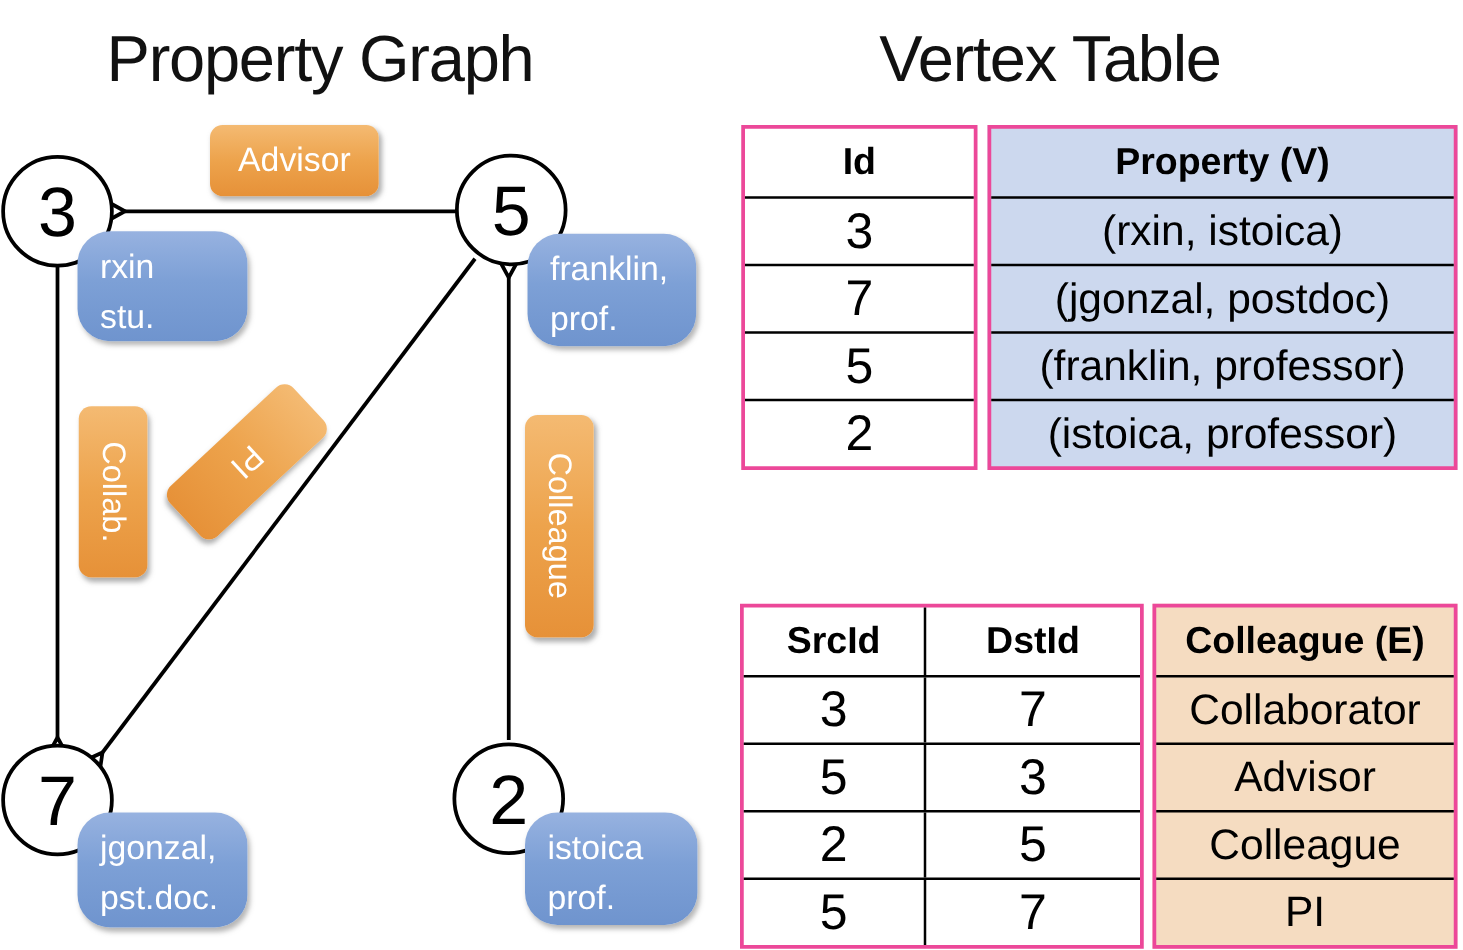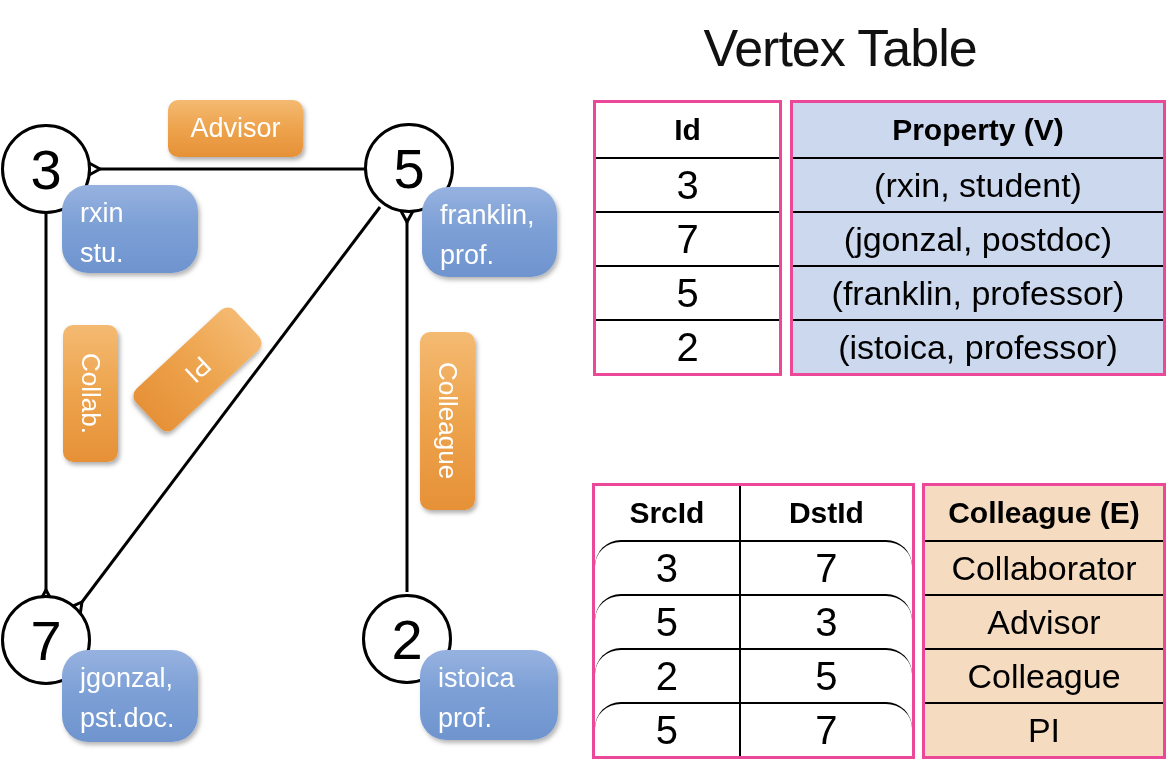--- a/index.html
+++ b/index.html
@@ -41,32 +41,33 @@
     position:absolute; box-sizing:border-box; border:3px solid #ec4899;
     background:#fff; display:grid; grid-template-rows:repeat(5,1fr); z-index:2;
   }
   .trow { display:flex; align-items:center; justify-content:center; }
   .trow + .trow { border-top:2.6px solid #000; }
   .thead { font-weight:bold; font-size:30px; }
   .tnum  { font-size:40px; }
   .ttext { font-size:34px; }
   .bg-vblue  { background:#ccd8ee; }
   .bg-epeach { background:#f5dcc1; }
-  .split { padding:0; align-items:stretch;border-radius:26px; }
+  .split { padding:0; align-items:stretch; }
   .cell-src, .cell-dst {
     display:flex; align-items:center; justify-content:center; height:100%;
   }
   .cell-src { width:46%; border-right:2.6px solid #000; box-sizing:border-box; }
   .cell-dst { width:54%; }
 </style>
 </head>
 <body>
 
 <div class="stage">
 
+  <div class="title" style="left:0;width:512px;top:18px">Property Graph</div>
 
   <svg class="edges" width="585" height="760">
     <defs>
       <marker id="arrow" markerWidth="18" markerHeight="18" refX="4" refY="9" orient="auto" markerUnits="userSpaceOnUse">
         <path d="M15 3 L4 9 L15 15" fill="none" stroke="#000" stroke-width="3" stroke-linecap="round"></path>
       </marker>
     </defs>
     <line x1="366" y1="169" x2="100" y2="169" stroke="#000" stroke-width="3" marker-end="url(#arrow)"></line>
     <line x1="46" y1="213" x2="46" y2="590" stroke="#000" stroke-width="3" marker-end="url(#arrow)"></line>
     <line x1="380" y1="207" x2="82" y2="602" stroke="#000" stroke-width="3" marker-end="url(#arrow)"></line>
@@ -134,21 +135,21 @@
     <div class="trow tnum">
       <span>2</span>
     </div>
   </div>
 
   <div class="tbox bg-vblue" style="left:790px;top:100px;width:376px;height:276px">
     <div class="trow thead">
       <span>Property (V)</span>
     </div>
     <div class="trow ttext">
-      <span>(rxin, student)</span>
+      <span>(rxin, istoica)</span>
     </div>
     <div class="trow ttext">
       <span>(jgonzal, postdoc)</span>
     </div>
     <div class="trow ttext">
       <span>(franklin, professor)</span>
     </div>
     <div class="trow ttext">
       <span>(istoica, professor)</span>
     </div>

